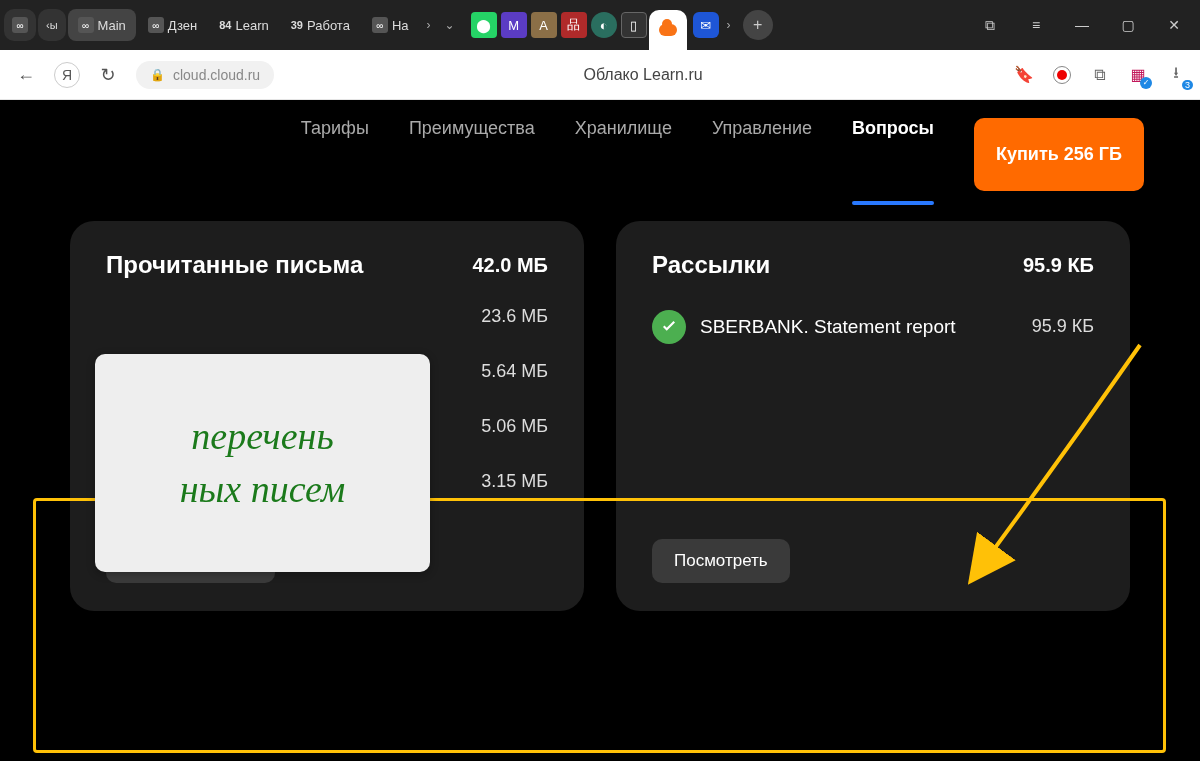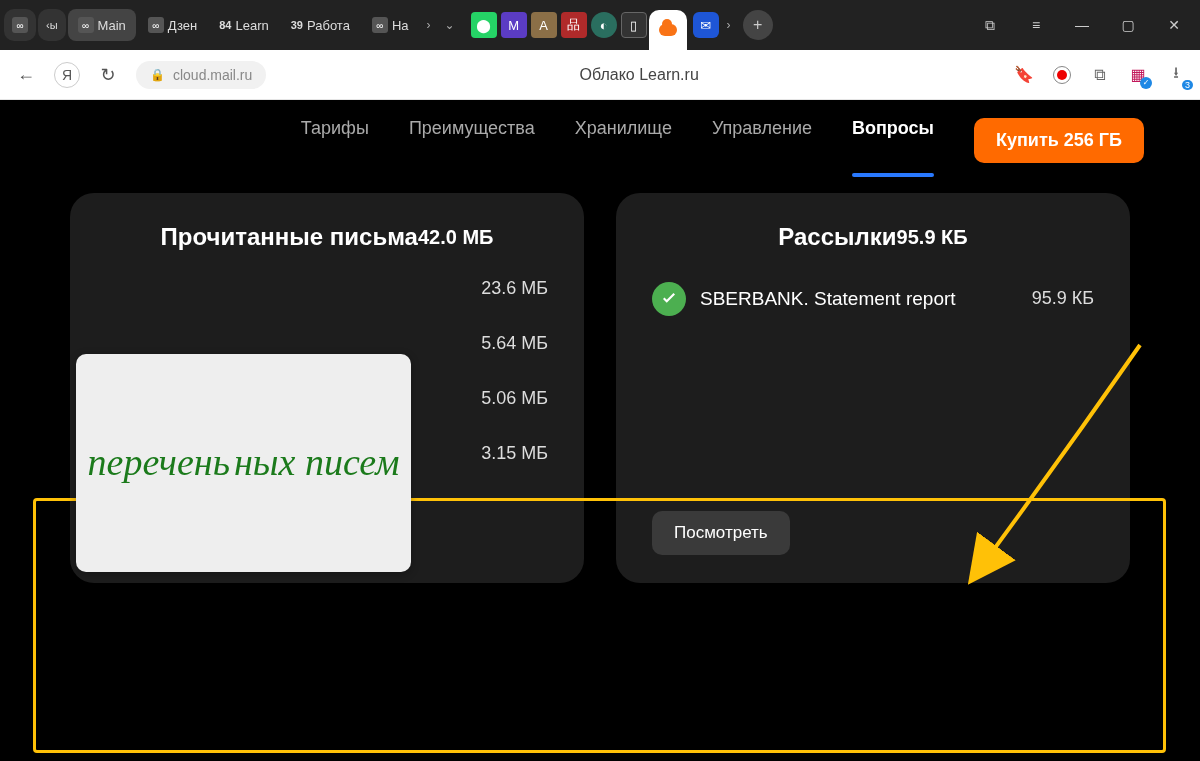--- a/index.html
+++ b/index.html
@@ -35,39 +35,39 @@
 .rec-ring { width:18px; height:18px; border:1px solid #888; border-radius:50%; display:flex; align-items:center; justify-content:center; }
 .badge-blue { position:absolute; bottom:-2px; right:-2px; width:12px; height:12px; background:#1e88e5; border-radius:50%; color:#fff; font-size:8px; display:flex; align-items:center; justify-content:center; }
 .dl-badge { position:absolute; bottom:-3px; right:-5px; background:#1e88e5; color:#fff; font-size:9px; border-radius:7px; padding:0 3px; }
 
 
 .page { background: #000; position: relative; height: calc(761px - 100px); }
 .nav-row { display:flex; gap: 40px; padding: 18px 56px 20px; justify-content: flex-end; }
 .nav-link { color:#aaa; font-size:18px; }
 .nav-link.active { color:#fff; font-weight:600; position:relative; }
 .nav-link.active::after { content:""; position:absolute; left:0; right:0; bottom:-14px; height:4px; background:#2979ff; border-radius:2px; }
-.cta { background:#ff6a00; color:#fff; border-radius:10px; padding: 12px 22px; font-size:18px; font-weight:600; }
+.cta { background:#ff6a00; color:#fff; border-radius:10px; padding: 26px 22px; font-size:18px; font-weight:600; }
 
 .cards { display:flex; gap: 32px; padding: 10px 70px 0; }
 .card { flex:1; background:#1d1d1d; border-radius:24px; padding: 30px 36px 28px; position:relative; }
-.card-head { display:flex; justify-content:center; align-items:center; margin-bottom: 20px; }
+.card-head { display:flex; justify-content:space-between; align-items:center; margin-bottom: 20px; }
 .card-title { color:#fff; font-size:24px; font-weight:700; }
 .card-size { color:#fff; font-size:20px; font-weight:600; }
 .item-row { display:flex; justify-content:space-between; align-items:center; height: 55px; }
 .item-left { display:flex; align-items:center; gap:14px; }
 .item-ico { width:34px; height:34px; border-radius:50%; background:#4caf50; display:flex; align-items:center; justify-content:center; }
 .item-ico svg { width:18px; height:18px; fill:#fff; }
 .item-text { color:#fff; font-size:19px; }
 .item-size { color:#ddd; font-size:18px; font-weight:500; }
 .size-col { position:absolute; right:36px; top:68px; display:flex; flex-direction:column; gap:0; }
 .size-cell { height:55px; display:flex; align-items:center; justify-content:flex-end; color:#ddd; font-size:18px; font-weight:500; }
 .card-btn { margin-top: 20px; background:#3a3a3a; color:#fff; border:none; border-radius:10px; padding:12px 22px; font-size:17px; display:inline-block; }
 
 
-.anno-note { position:absolute; left:76px; top:354px; width:335px; height:218px; background:#eeeeee; border-radius:10px; display:flex; flex-direction:row; align-items:center; justify-content:center; gap: 4px; font-family: "Brush Script MT", "Segoe Script", cursive; color:#1b7a1b; font-size:38px; line-height:1.3; font-style:italic; z-index:5; box-shadow: 0 2px 8px rgba(0,0,0,0.3); }
+.anno-note { position:absolute; left:95px; top:354px; width:335px; height:218px; background:#eeeeee; border-radius:10px; display:flex; flex-direction:column; align-items:center; justify-content:center; gap: 4px; font-family: "Brush Script MT", "Segoe Script", cursive; color:#1b7a1b; font-size:38px; line-height:1.3; font-style:italic; z-index:5; box-shadow: 0 2px 8px rgba(0,0,0,0.3); }
 .anno-box { position:absolute; left:33px; top:498px; width:1133px; height:255px; border:3px solid #ffc107; border-radius:4px; pointer-events:none; z-index:4; }
 .anno-arrow { position:absolute; right:40px; top:340px; z-index:6; pointer-events:none; }
 </style>
 </head>
 <body>
 
 <div class="titlebar">
   <div class="tab-pill pinned">
       <span class="tab-fav">∞</span>
     </div>
@@ -121,21 +121,21 @@
     <div class="win-btn">✕</div>
   </div>
 </div>
 
 <div class="addrbar">
   <div class="nav-ico">←</div>
   <div class="nav-ico" style="border:1px solid #ccc;border-radius:50%;width:26px;height:26px;font-size:14px;">Я</div>
   <div class="nav-ico">↻</div>
   <div class="urlbox">
     <span class="lock">🔒</span>
-    <span>cloud.mail.ru</span>
+    <span>cloud.cloud.ru</span>
   </div>
   <div class="tab-title-center">Облако Learn.ru</div>
   <div class="right-icons">
     <div class="addr-ico">🔖</div>
     <div class="addr-ico">
         <div class="rec-ring">
           <div class="rec-dot"></div>
         </div>
       </div>
     <div class="addr-ico">⧉</div>

